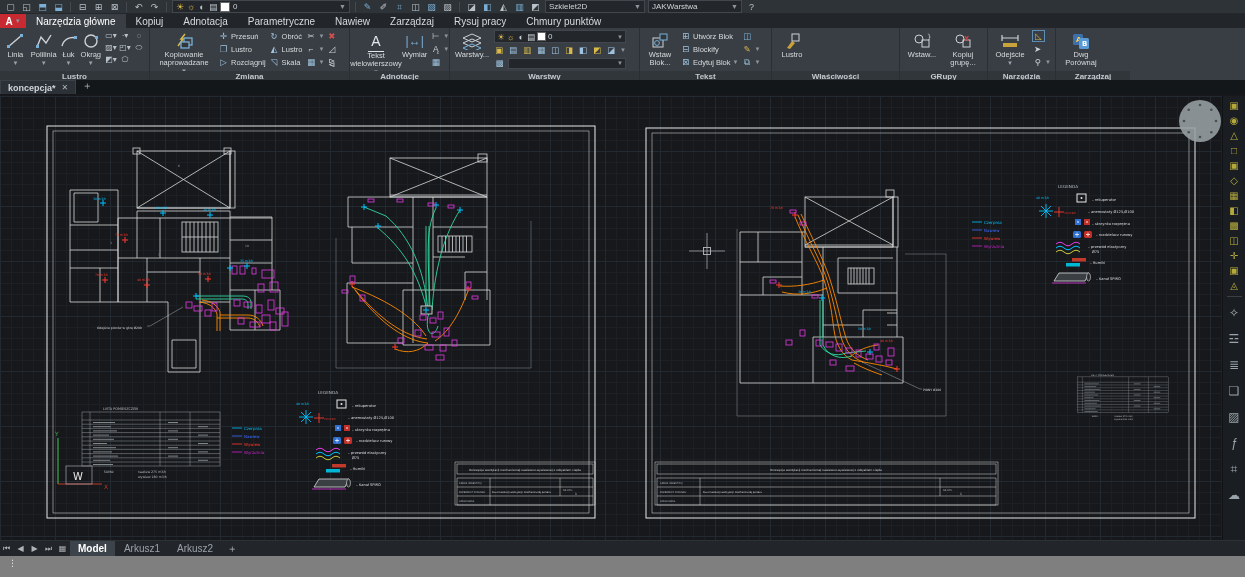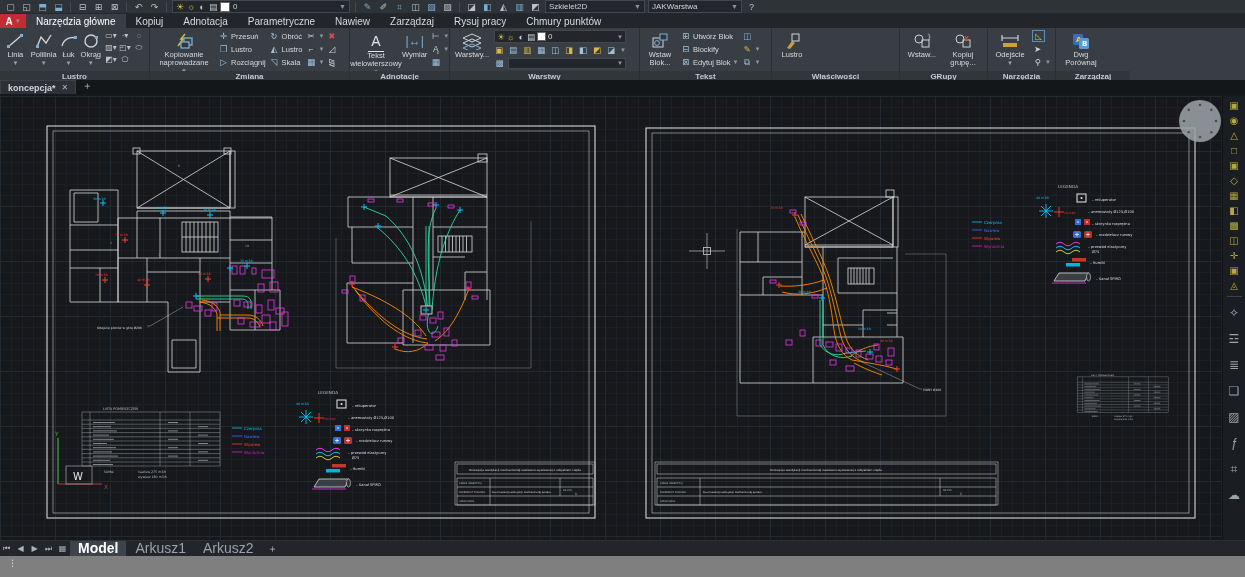--- a/index.html
+++ b/index.html
@@ -66,21 +66,21 @@
   
   #rtools{position:absolute;right:0;top:96px;width:23px;height:444px;background:#1a1e22;
           border-left:1px solid #101316;display:flex;flex-direction:column;align-items:center;padding-top:2px;box-sizing:border-box;}
   .ricon{width:17px;height:15px;font-size:10px;line-height:15px;text-align:center;color:#b5a93c;}
   .ricon.gray{color:#9aa3ab;font-size:12px;height:26px;line-height:26px;}
   .rsep{width:15px;height:1px;background:#3a4046;margin:3px 0;}
   
   #layoutbar{position:absolute;left:0;top:540px;width:1245px;height:15px;background:#22262b;
              display:flex;align-items:center;gap:1px;border-top:1px solid #2c3136;}
   .navbtn{width:13px;text-align:center;color:#aeb4ba;font-size:8px;}
-  .ltab{padding:0 8px;font-size:14px;color:#9aa1a8;height:15px;line-height:15px;}
+  .ltab{padding:0 8px;font-size:10px;color:#9aa1a8;height:15px;line-height:15px;}
   .ltab.active{background:#3d434b;color:#fff;font-weight:bold;}
   .lplus{color:#aeb4ba;font-size:10px;padding:0 5px;}
   
   #graybar{position:absolute;left:0;top:556px;width:1245px;height:21px;background:#7f7f7f;}
   #graybar .dots{position:absolute;left:8px;top:3px;color:#e8e8e8;font-size:9px;line-height:8px;}
   svg text{font-family:"DejaVu Sans","Liberation Sans",sans-serif;}
 </style>
 </head>
 <body>
 

